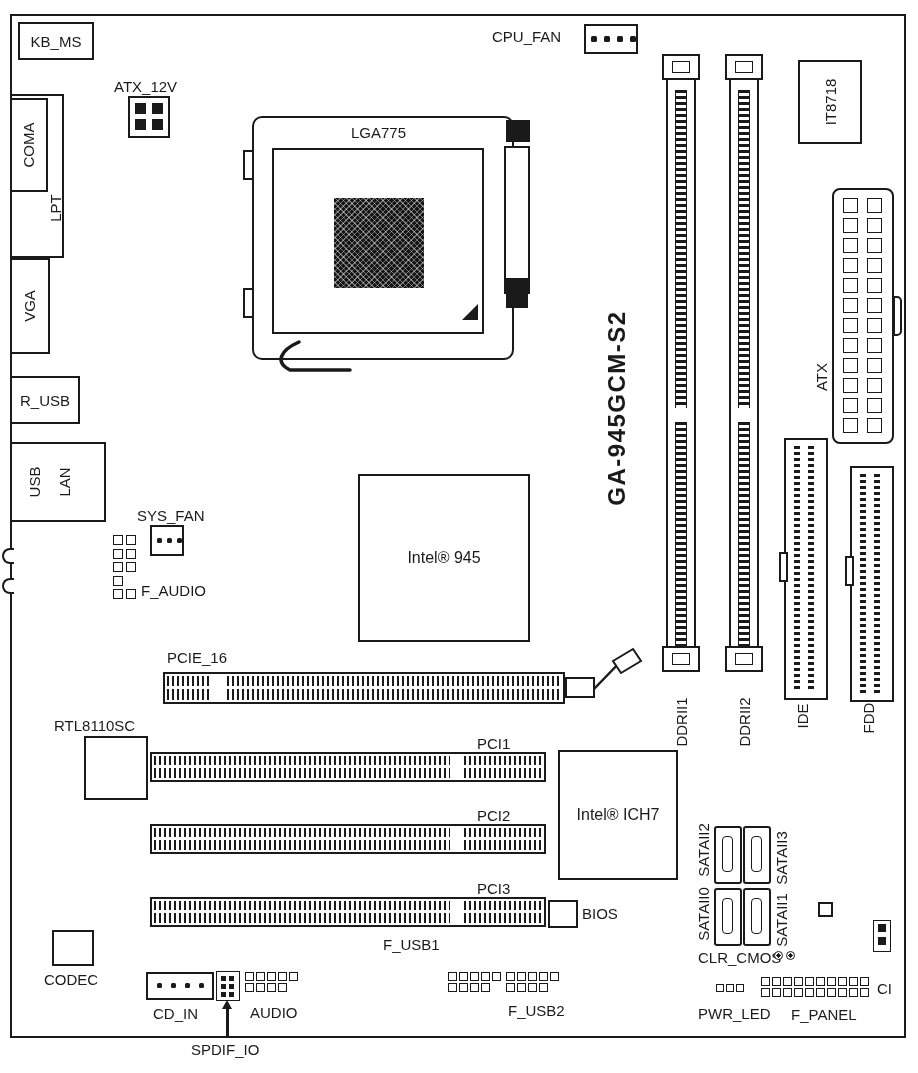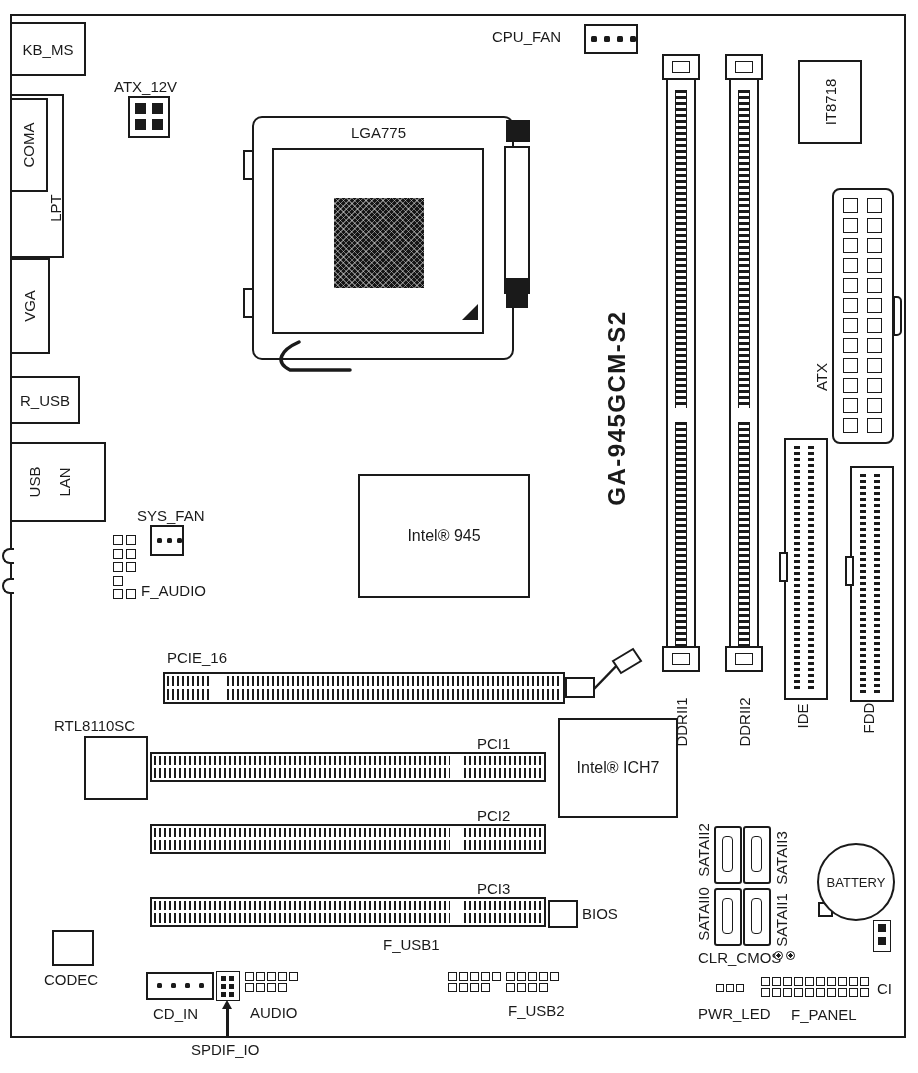--- a/index.html
+++ b/index.html
@@ -27,21 +27,21 @@
   .arrow{position:absolute;width:0;height:0;border-left:5px solid transparent;border-right:5px solid transparent;border-bottom:9px solid #1a1a1a}
   svg.ov{position:absolute;left:0;top:0;pointer-events:none}
 </style>
 </head>
 <body>
 
 <div class="canvas">
 
   <div class="b" style="left:10px;top:14px;width:896px;height:1024px;border-width:2.5px"></div>
 
-  <div class="b cbox" style="left:10px;top:22px;width:76px;height:54px">
+  <div class="b cbox" style="left:18px;top:22px;width:76px;height:38px">
       <span>KB_MS</span>
     </div>
   <div class="b" style="left:10px;top:94px;width:54px;height:164px"></div>
   <div class="b" style="left:10px;top:98px;width:38px;height:94px"></div>
   <div class="vl" style="left:28px;top:145px">COMA</div>
   <div class="vl" style="left:55px;top:208px">LPT</div>
   <div class="b" style="left:10px;top:258px;width:40px;height:96px"></div>
   <div class="vl" style="left:29px;top:306px">VGA</div>
   <div class="b cbox" style="left:10px;top:376px;width:70px;height:48px">
       <span>R_USB</span>
@@ -76,24 +76,24 @@
   <div class="fillb" style="left:506px;top:120px;width:24px;height:22px"></div>
   <div class="b" style="left:504px;top:146px;width:26px;height:148px"></div>
   <div class="fillb" style="left:506px;top:278px;width:22px;height:30px"></div>
   <div class="b" style="left:272px;top:148px;width:212px;height:186px"></div>
   <div class="die" style="left:334px;top:198px;width:90px;height:90px"></div>
   <div class="tri" style="left:462px;top:304px"></div>
   <div class="hl" style="left:351px;top:124px">LGA775</div>
 
   <div class="b" style="left:798px;top:60px;width:64px;height:84px"></div>
   <div class="vl" style="left:830px;top:102px">IT8718</div>
-  <div class="b cbox" style="left:358px;top:474px;width:172px;height:124px">
+  <div class="b cbox" style="left:358px;top:474px;width:172px;height:168px">
       <span style="font-size:16px">Intel® 945</span>
     </div>
-  <div class="b cbox" style="left:558px;top:718px;width:120px;height:100px">
+  <div class="b cbox" style="left:558px;top:750px;width:120px;height:130px">
       <span style="font-size:16px">Intel® ICH7</span>
     </div>
   <div class="hl" style="left:54px;top:717px">RTL8110SC</div>
   <div class="b" style="left:84px;top:736px;width:64px;height:64px"></div>
   <div class="b" style="left:52px;top:930px;width:42px;height:36px"></div>
   <div class="hl" style="left:44px;top:971px">CODEC</div>
   <div class="b" style="left:548px;top:900px;width:30px;height:28px"></div>
   <div class="hl" style="left:582px;top:905px">BIOS</div>
 
   <div class="vl big" style="left:617px;top:408px">GA-945GCM-S2</div>
@@ -199,23 +199,20 @@
   </div>
   <div class="b" style="left:743px;top:888px;width:28px;height:58px;border-radius:3px">
     <div class="b" style="left:6px;top:8px;width:11px;height:36px;border-width:1.5px;border-radius:4px"></div>
   </div>
   <div class="vl" style="left:703px;top:850px">SATAII2</div>
   <div class="vl" style="left:781px;top:858px">SATAII3</div>
   <div class="vl" style="left:703px;top:914px">SATAII0</div>
   <div class="vl" style="left:781px;top:920px">SATAII1</div>
 
   <div class="b" style="left:818px;top:902px;width:15px;height:15px"></div>
-  <div class="b cbox" style="left:817px;top:843px;width:78px;height:78px;border-radius:50%">
-      <span style="font-size:13px">BATTERY</span>
-    </div>
 
   <div class="hl" style="left:698px;top:949px">CLR_CMOS</div>
   <div class="pg round" style="left:774px;top:951px;grid-template-columns:repeat(2,9px);gap:3px;--s:9px">
     <i></i>
       <i></i>
   </div>
   <div class="b" style="left:873px;top:920px;width:18px;height:32px;border-width:1.5px"></div>
   <div class="pg dark" style="left:878px;top:924px;grid-template-columns:8px;gap:5px;--s:8px">
     <i></i>
       <i></i>

